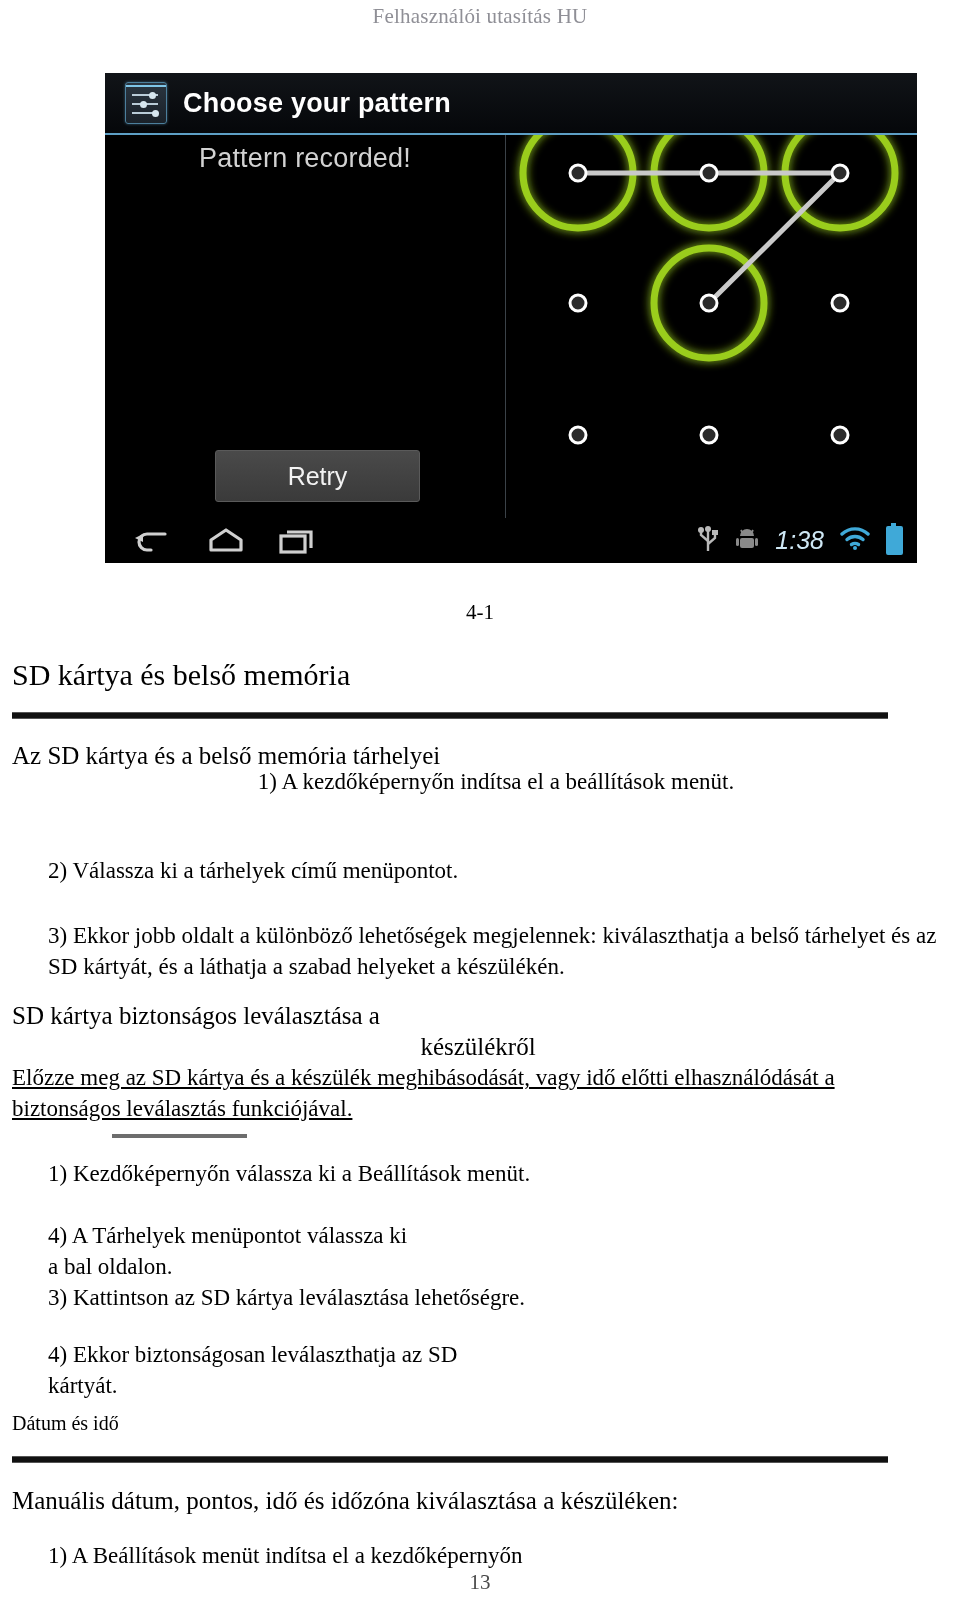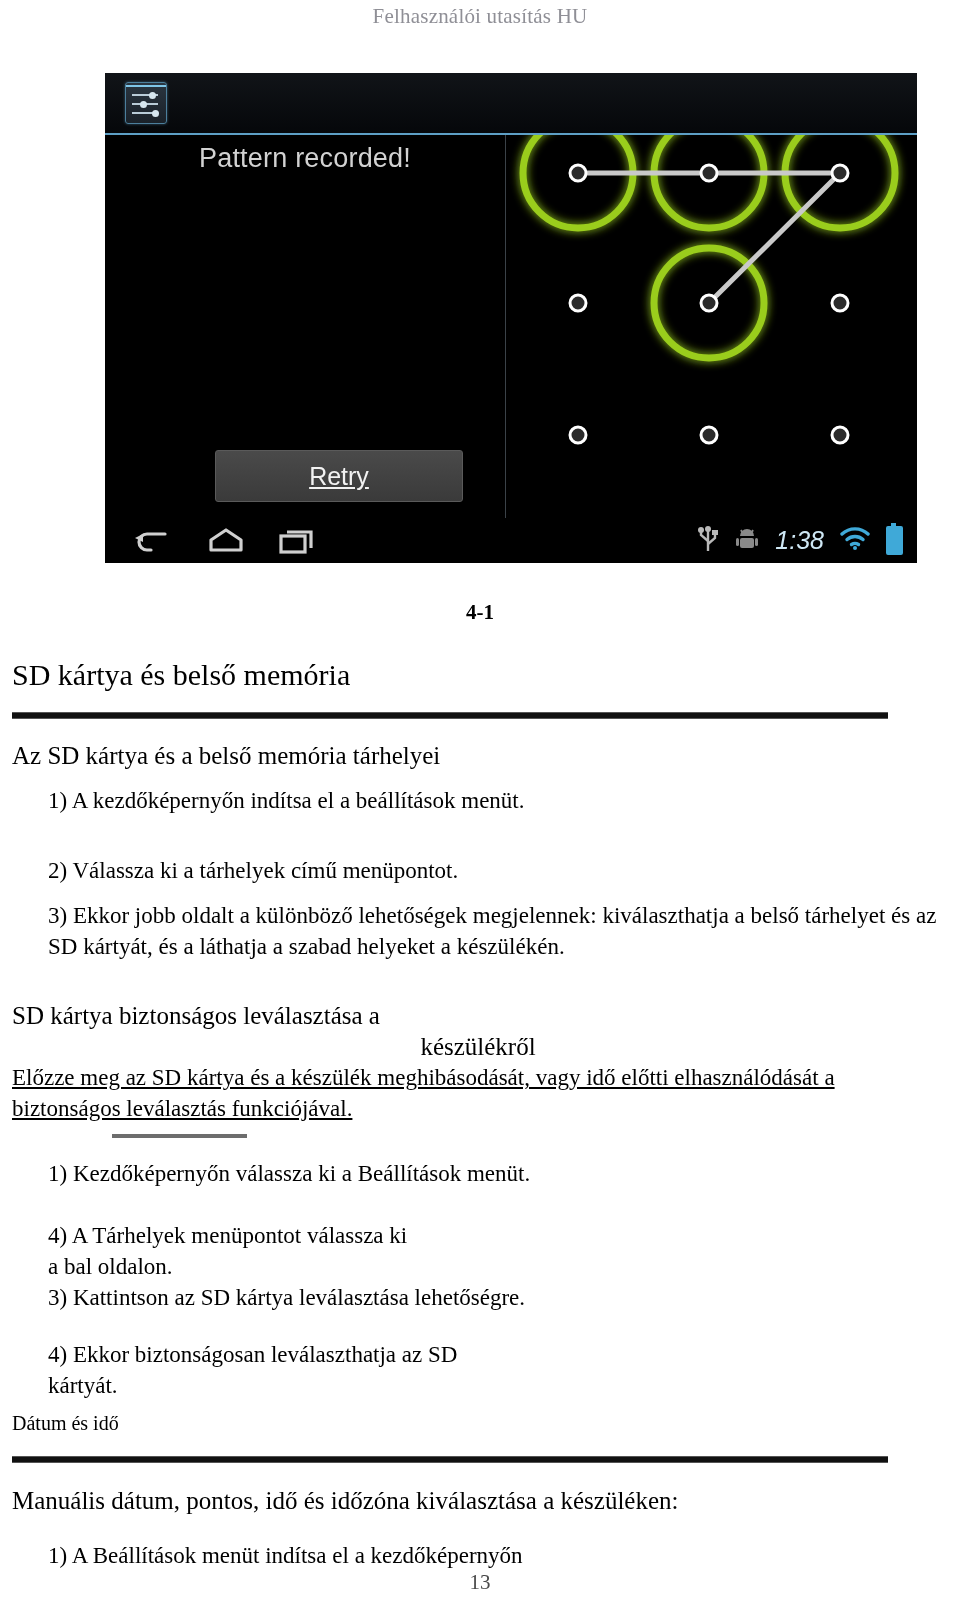--- a/index.html
+++ b/index.html
@@ -121,32 +121,31 @@
     left: 0;
     width: 100%;
     text-align: center;
     color: #d2d2d2;
     font-size: 27px;
     letter-spacing: .2px;
   }
   .btn {
     position: absolute;
     left: 110px;
-    width: 248px;
+    width: 205px;
     height: 52px;
     background: linear-gradient(#4a4a4a, #3a3a3a);
     border: 1px solid #5a5a5a;
     border-radius: 3px;
     box-sizing: border-box;
     color: #f2f2f2;
     font-size: 25px;
     display: flex;
     align-items: center;
     justify-content: center;
-    text-decoration: underline;
   }
   .btn-retry { top: 315px; }
   .btn-continue { top: 390px; justify-content: flex-start; padding-left: 28px; }
   .arrow-icon {
     width: 32px;
     height: 32px;
     background: linear-gradient(#a6cf3c, #8fb827);
     border: 1px solid #6f9418;
     border-radius: 4px;
     margin-left: 22px;
@@ -225,21 +224,20 @@
   }
 
   
   .fig-caption {
     position: absolute;
     top: 600px;
     left: 0;
     width: 960px;
     text-align: center;
     font-size: 21px;
-    font-weight: bold;
   }
   .h1 {
     position: absolute;
     font-size: 30px;
     left: 12px;
   }
   .rule {
     position: absolute;
     left: 12px;
     width: 876px;
@@ -281,20 +279,21 @@
 
 <div class="figure-wrap">
   <div class="android-screen">
 
     <div class="screen-titlebar">
       <div class="settings-icon">
         <span class="sl sl1"></span>
         <span class="sl sl2"></span>
         <span class="sl sl3"></span>
       </div>
+      <div class="screen-title">Choose your pattern</div>
     </div>
 
     <div class="screen-body">
 
       <div class="left-pane">
         <div class="pattern-status">Pattern recorded!</div>
         <div class="btn btn-retry">
           <span>Retry</span>
         </div>
         <div class="btn btn-continue">
@@ -398,23 +397,23 @@
   </div>
 </div>
 
 <div class="fig-caption">4-1</div>
 
 <div class="h1" style="top:658px;">SD kártya és belső memória</div>
 <div class="rule" style="top:712px;"></div>
 
 <div class="para" style="top:740px;font-size:25px;">Az SD kártya és a belső memória tárhelyei</div>
 
-<div class="para indent" style="top:785px;">1) A kezdőképernyőn indítsa el a beállítások menüt.</div>
+<div class="para indent" style="top:766px;text-align:center;">1) A kezdőképernyőn indítsa el a beállítások menüt.</div>
 <div class="para indent" style="top:855px;">2) Válassza ki a tárhelyek című menüpontot.</div>
-<div class="para indent" style="top:900px;">3) Ekkor jobb oldalt a különböző lehetőségek megjelennek: kiválaszthatja a belső tárhelyet és az SD kártyát, és a láthatja a szabad helyeket a készülékén.</div>
+<div class="para indent" style="top:920px;">3) Ekkor jobb oldalt a különböző lehetőségek megjelennek: kiválaszthatja a belső tárhelyet és az SD kártyát, és a láthatja a szabad helyeket a készülékén.</div>
 
 <div class="para" style="top:1000px;font-size:25px;">SD kártya biztonságos leválasztása a</div>
 <div class="para" style="top:1031px;font-size:25px;text-align:center;">készülékről</div>
 <div class="para underlined" style="top:1062px;">Előzze meg az SD kártya és a készülék meghibásodását, vagy idő előtti elhasználódását a biztonságos leválasztás funkciójával.</div>
 <div class="gray-rule" style="top:1134px;"></div>
 
 <div class="para indent" style="top:1158px;">1) Kezdőképernyőn válassza ki a Beállítások menüt.</div>
 <div class="para indent" style="top:1220px;">4) A Tárhelyek menüpontot válassza ki</div>
 <div class="para indent" style="top:1251px;">a bal oldalon.</div>
 <div class="para indent" style="top:1282px;">3) Kattintson az SD kártya leválasztása lehetőségre.</div>

